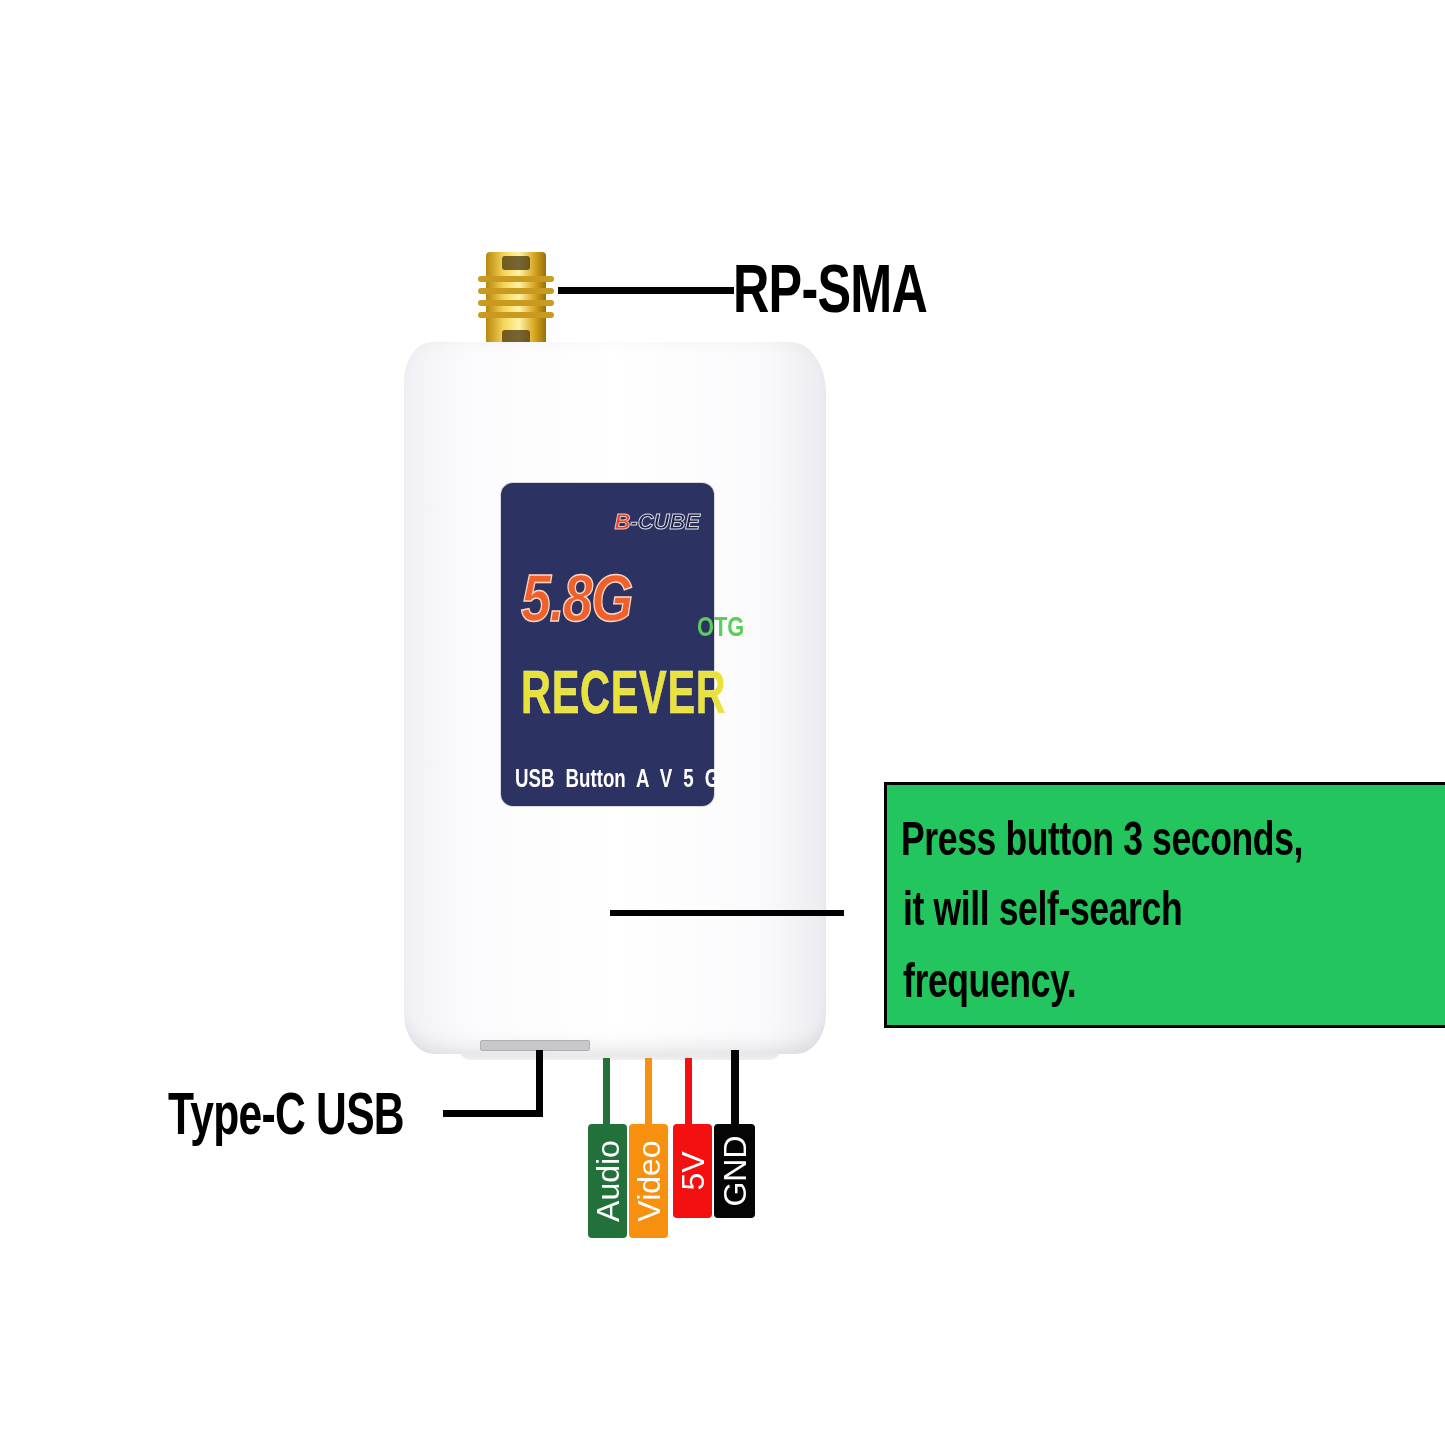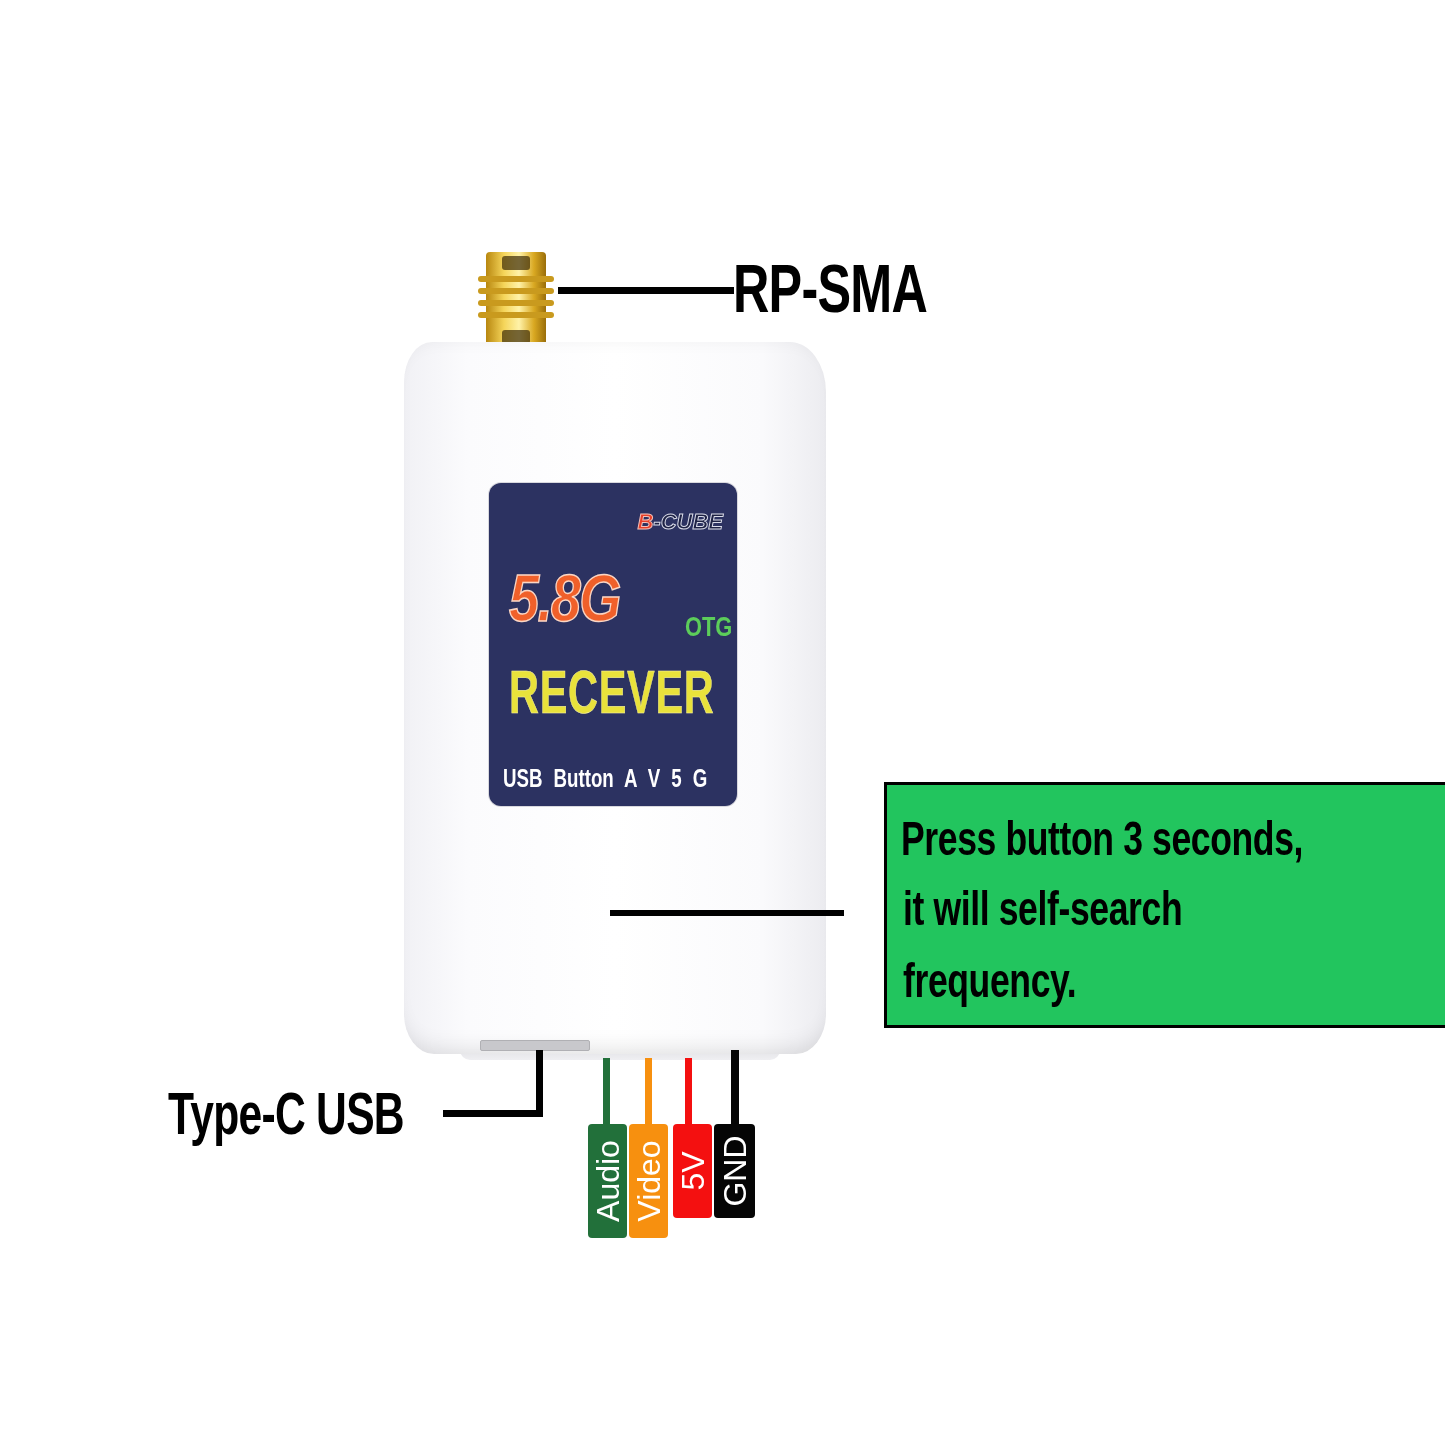--- a/index.html
+++ b/index.html
@@ -16,21 +16,21 @@
             box-shadow: inset 0 -18px 22px -14px rgba(0,0,0,0.12), inset 0 10px 18px -12px rgba(0,0,0,0.06); }
   .device-bottom { left:460px; top:1040px; width:320px; height:20px;
             background:linear-gradient(180deg,#d8d8dc,#efeff2); border-radius:0 0 10px 10px; }
   .usb-port { left:480px; top:1040px; width:108px; height:9px; background:#c8c8cc; border-radius:2px;
               border:1px solid #b0b0b4; }
 
   
   .antenna { left:476px; top:250px; width:80px; height:100px; }
 
   
-  .label { left:489px; top:483px; width:248px; height:323px; background:#2c3261;
+  .label { left:501px; top:483px; width:213px; height:323px; background:#2c3261;
            border-radius:12px; box-shadow:0 0 0 1px #d8d8de; }
   .brand { right:14px; top:26px; font-style:italic; font-weight:900; font-size:22px;
            color:#1e2244; -webkit-text-stroke:1px #d9dbe8; letter-spacing:0px; }
   .brand .b { color:#e8402a; -webkit-text-stroke:1px #f4c0b8; }
   .big58 { left:20px; top:82px; font-style:italic; font-weight:900; font-size:66px;
            color:#f0602a; -webkit-text-stroke:1.5px #fbd6c4; transform:scaleX(0.82); transform-origin:left top;
            letter-spacing:-2px; line-height:1; }
   .otg { left:196px; top:130px; font-weight:900; font-size:28px; color:#5ccd5a; transform:scaleX(0.78);
          transform-origin:left top; line-height:1; }
   .recever { left:20px; top:178px; font-weight:900; font-size:62px; color:#e9e23b; transform:scaleX(0.67);

